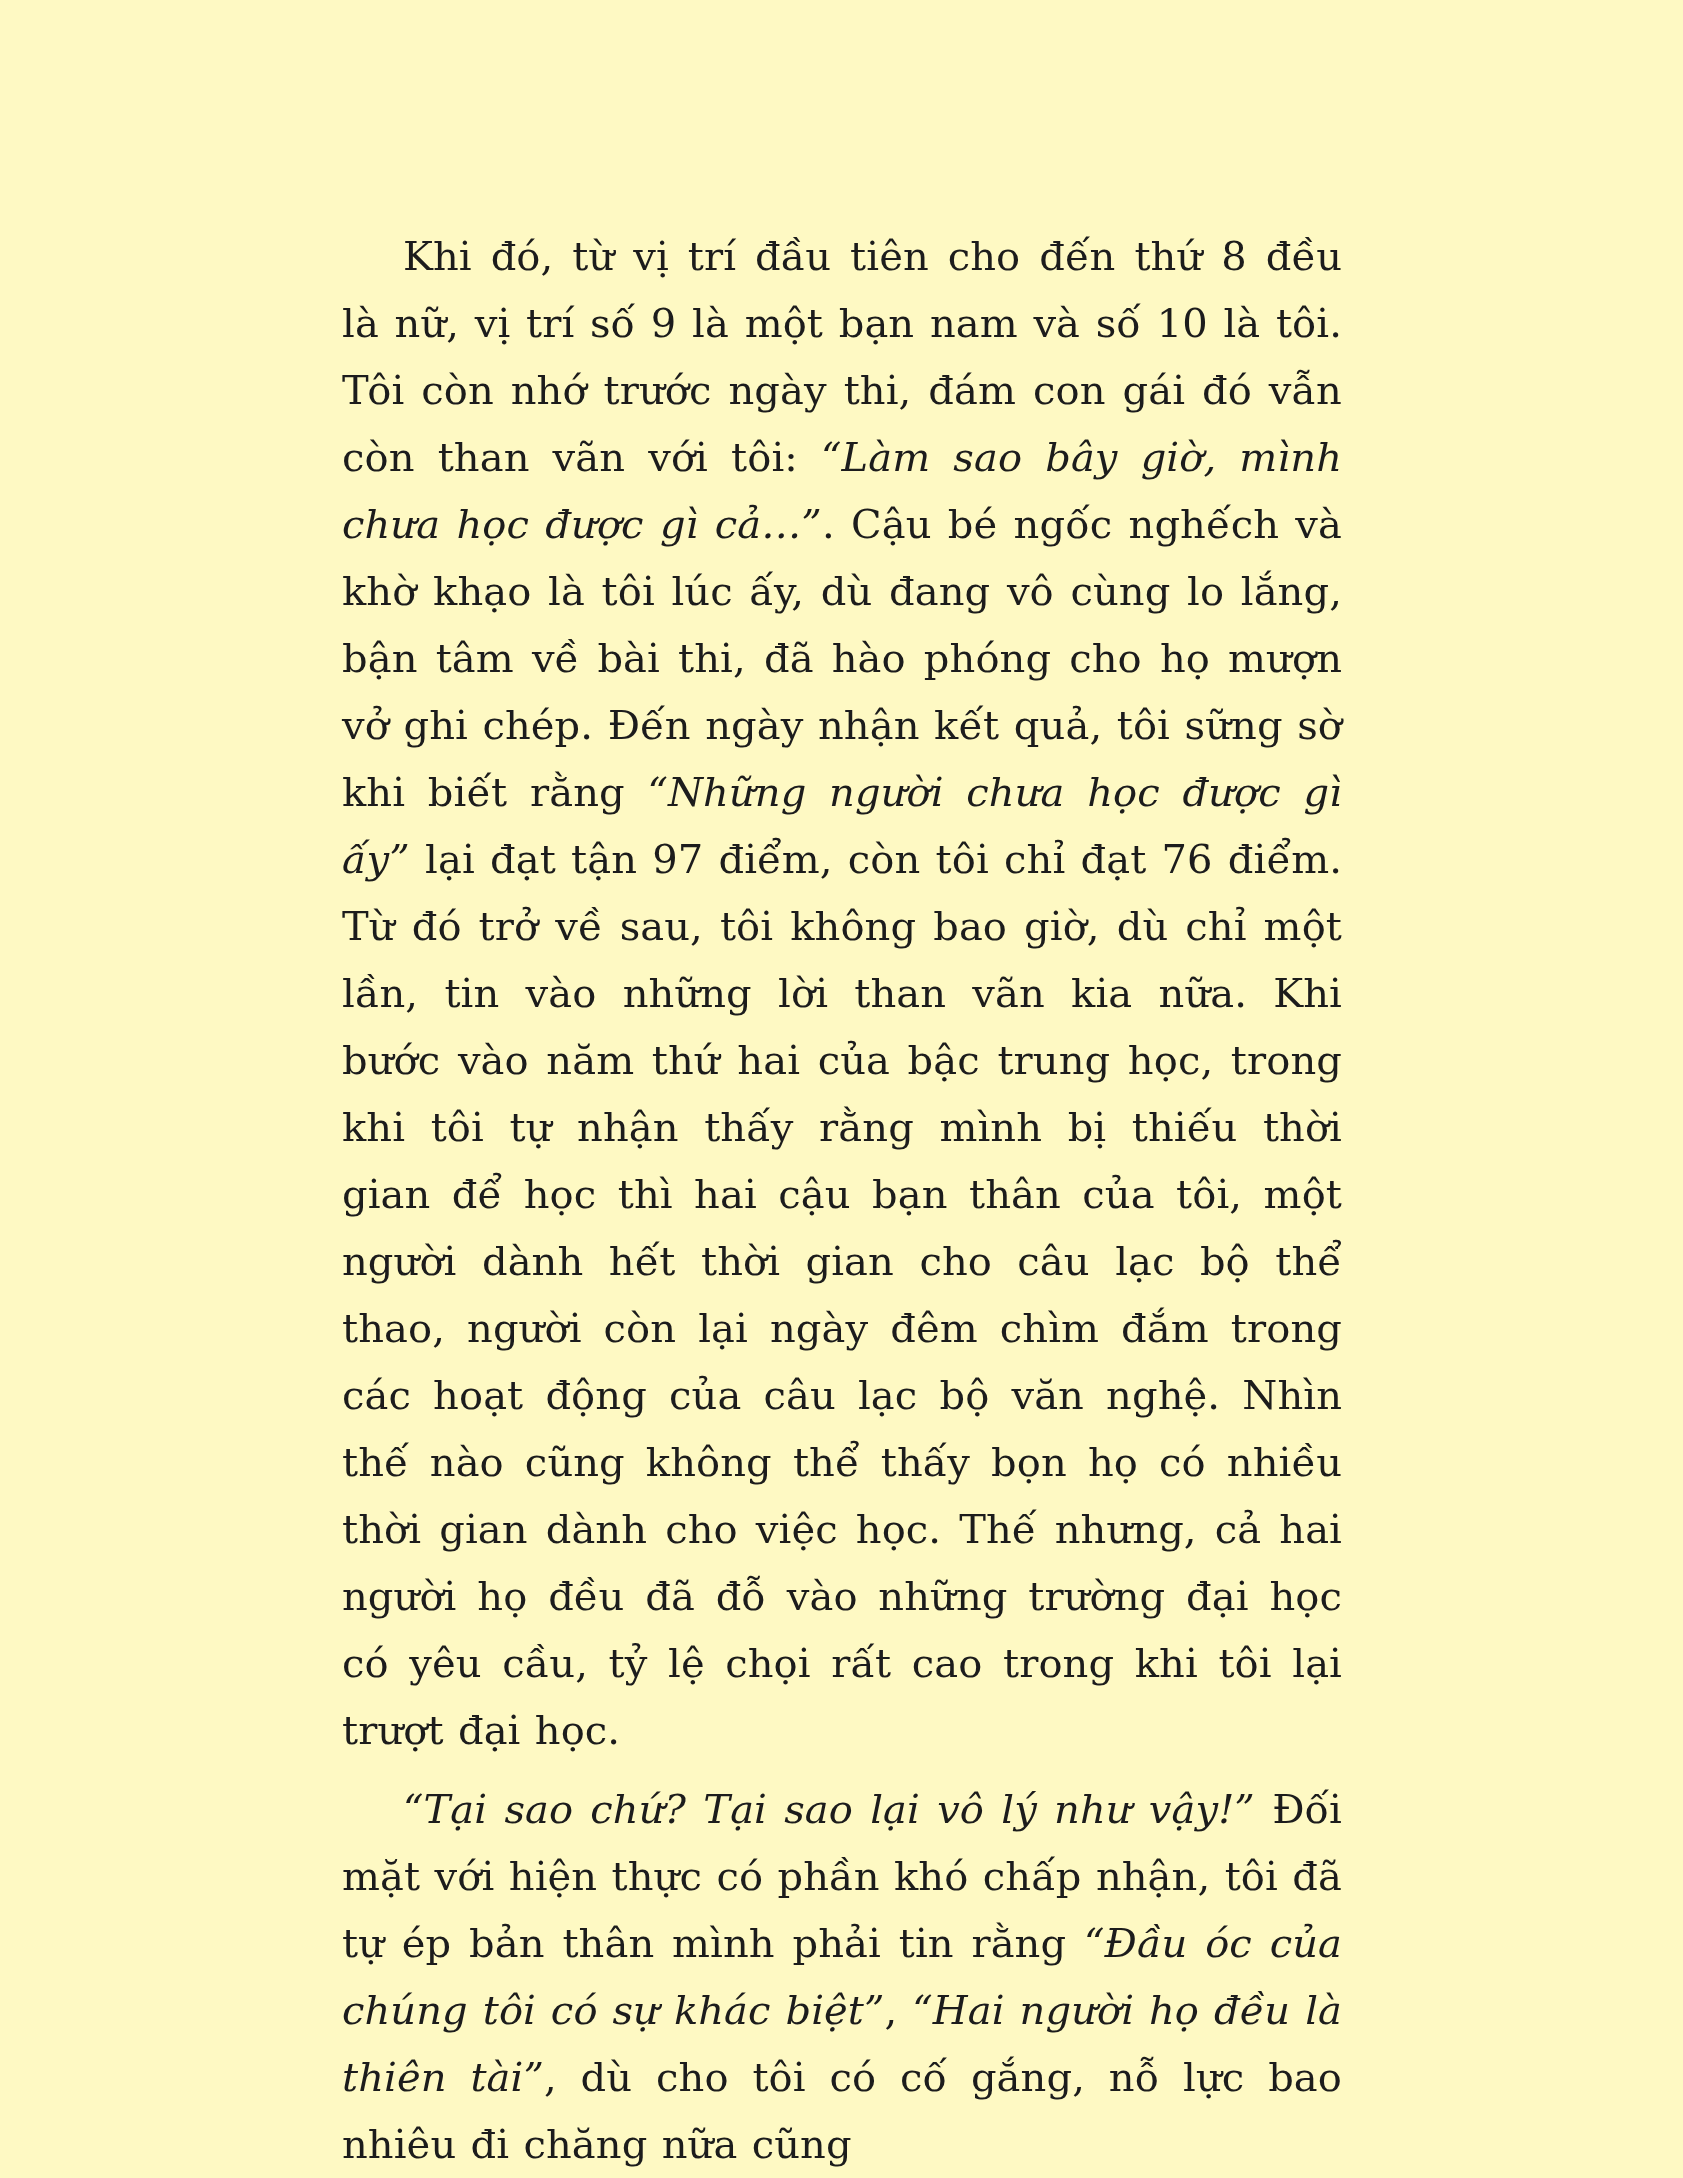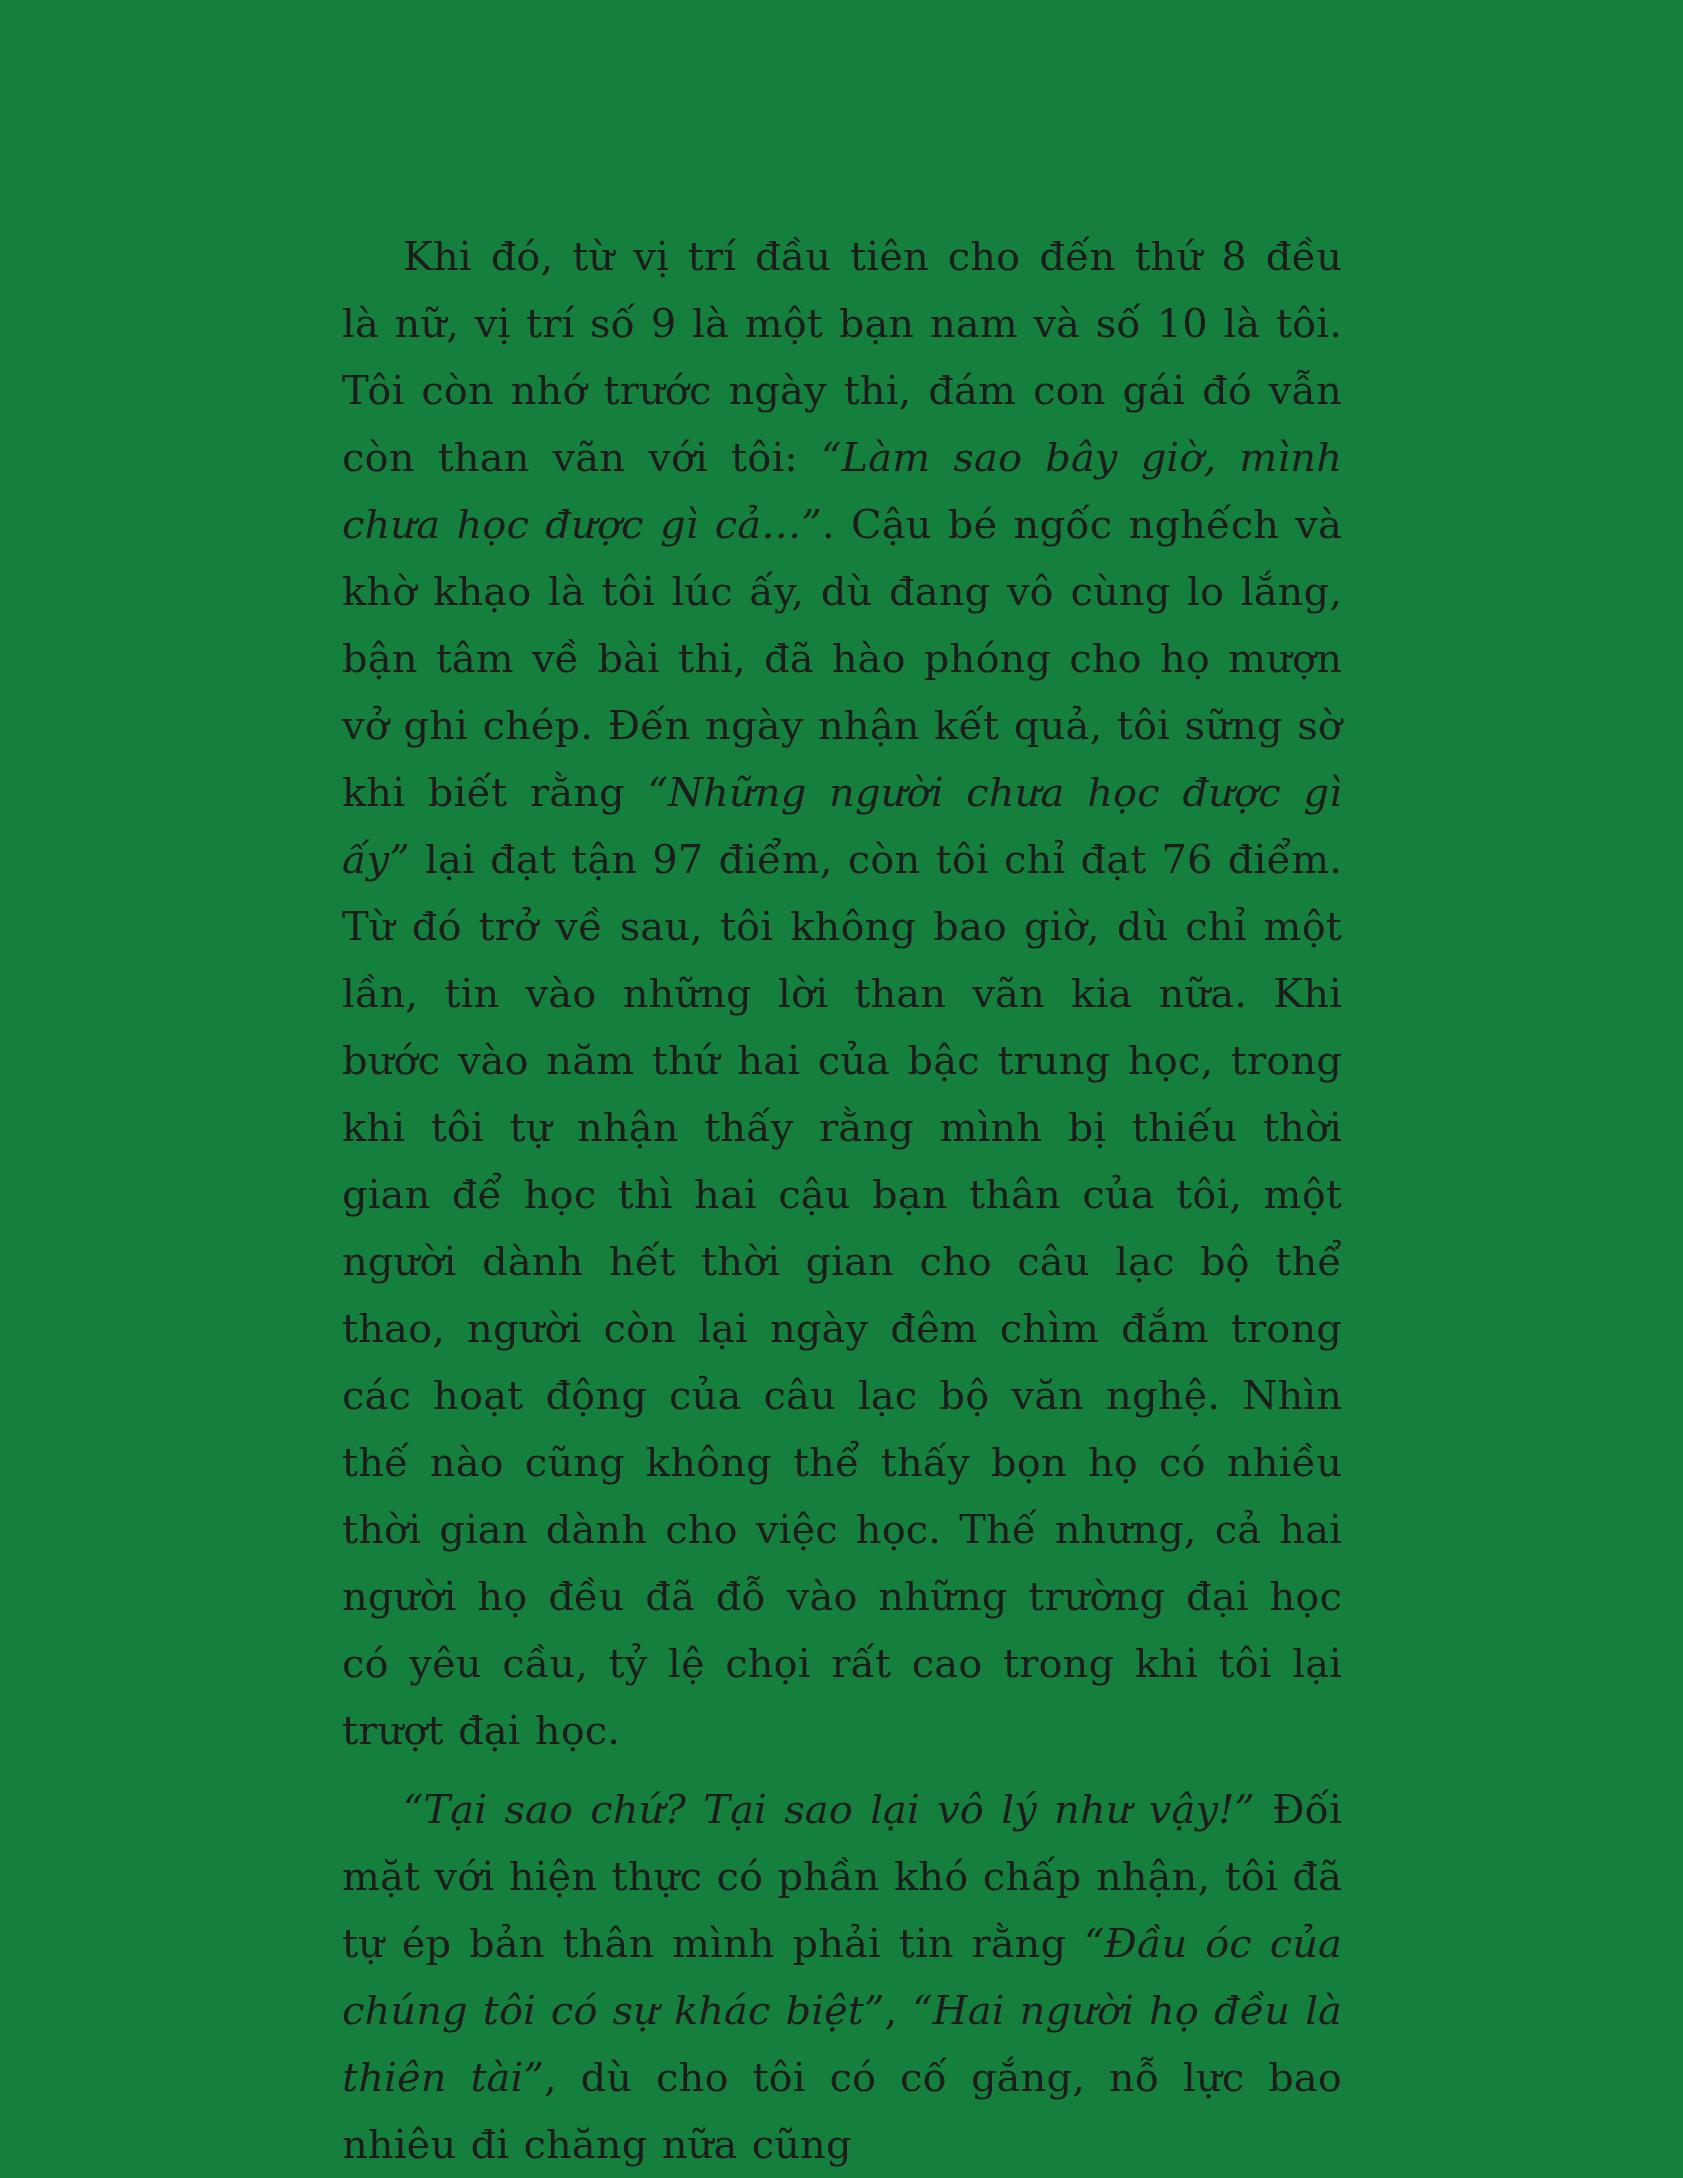--- a/index.html
+++ b/index.html
@@ -13,21 +13,21 @@
     font-family: "DejaVu Serif", serif;
     color: #1a1a1a;
     position: relative;
     overflow: hidden;
   }
   .page {
     position: absolute;
     left: 0; top: 0;
     width: 1683px;
     height: 2178px;
-    background: #15803d;
+    background: #fef9c3;
   }
   .text-column {
     position: absolute;
     left: 342px;
     top: 223px;
     width: 1000px;
   }
   p.para {
     margin: 0;
     font-size: 40px;

